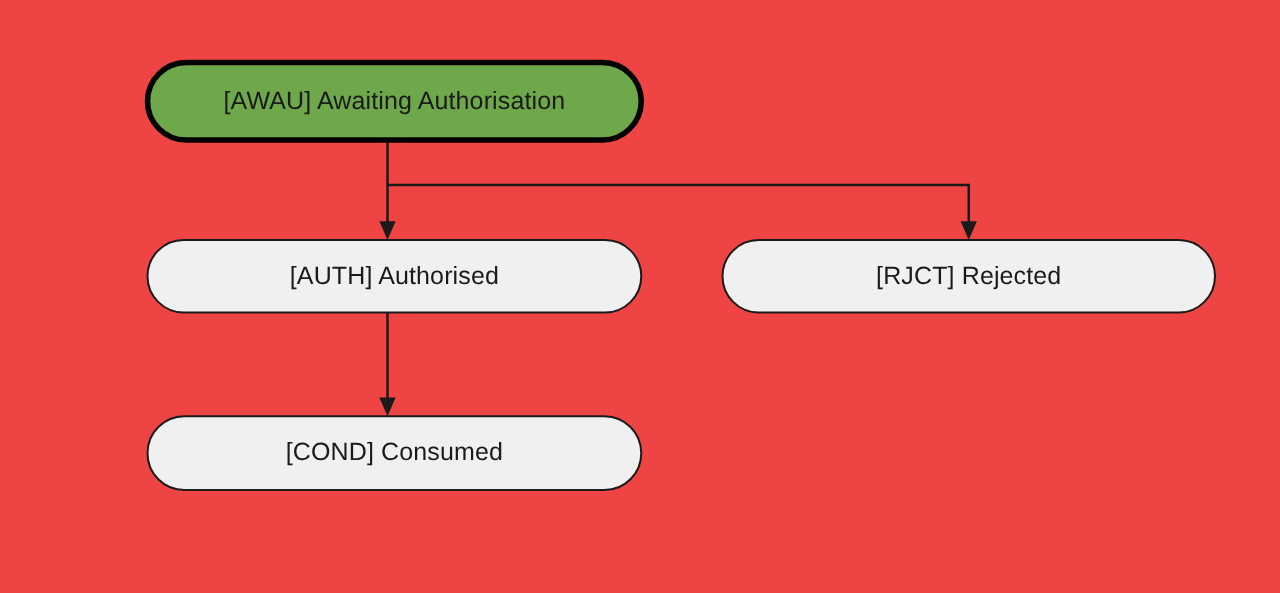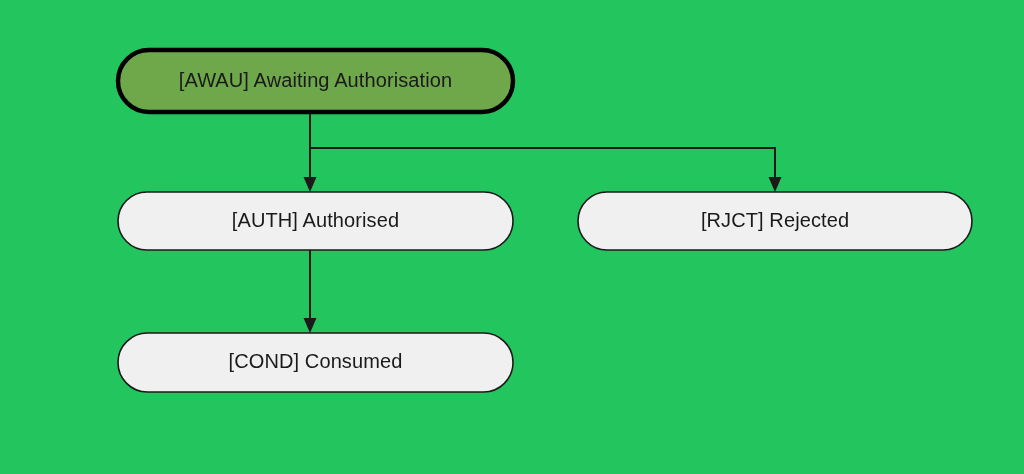--- a/index.html
+++ b/index.html
@@ -10,21 +10,21 @@
   body {
     width: 1024px;
     height: 474px;
     font-family: "Liberation Sans", sans-serif;
     overflow: hidden;
   }
   #diagram-root {
     position: relative;
     width: 1024px;
     height: 474px;
-    background: #22c55e;
+    background: #ef4444;
   }
   svg.diagram-canvas {
     display: block;
     width: 1024px;
     height: 474px;
   }
   .node-label {
     font-family: "Liberation Sans", sans-serif;
     font-size: 20px;
     font-weight: normal;

